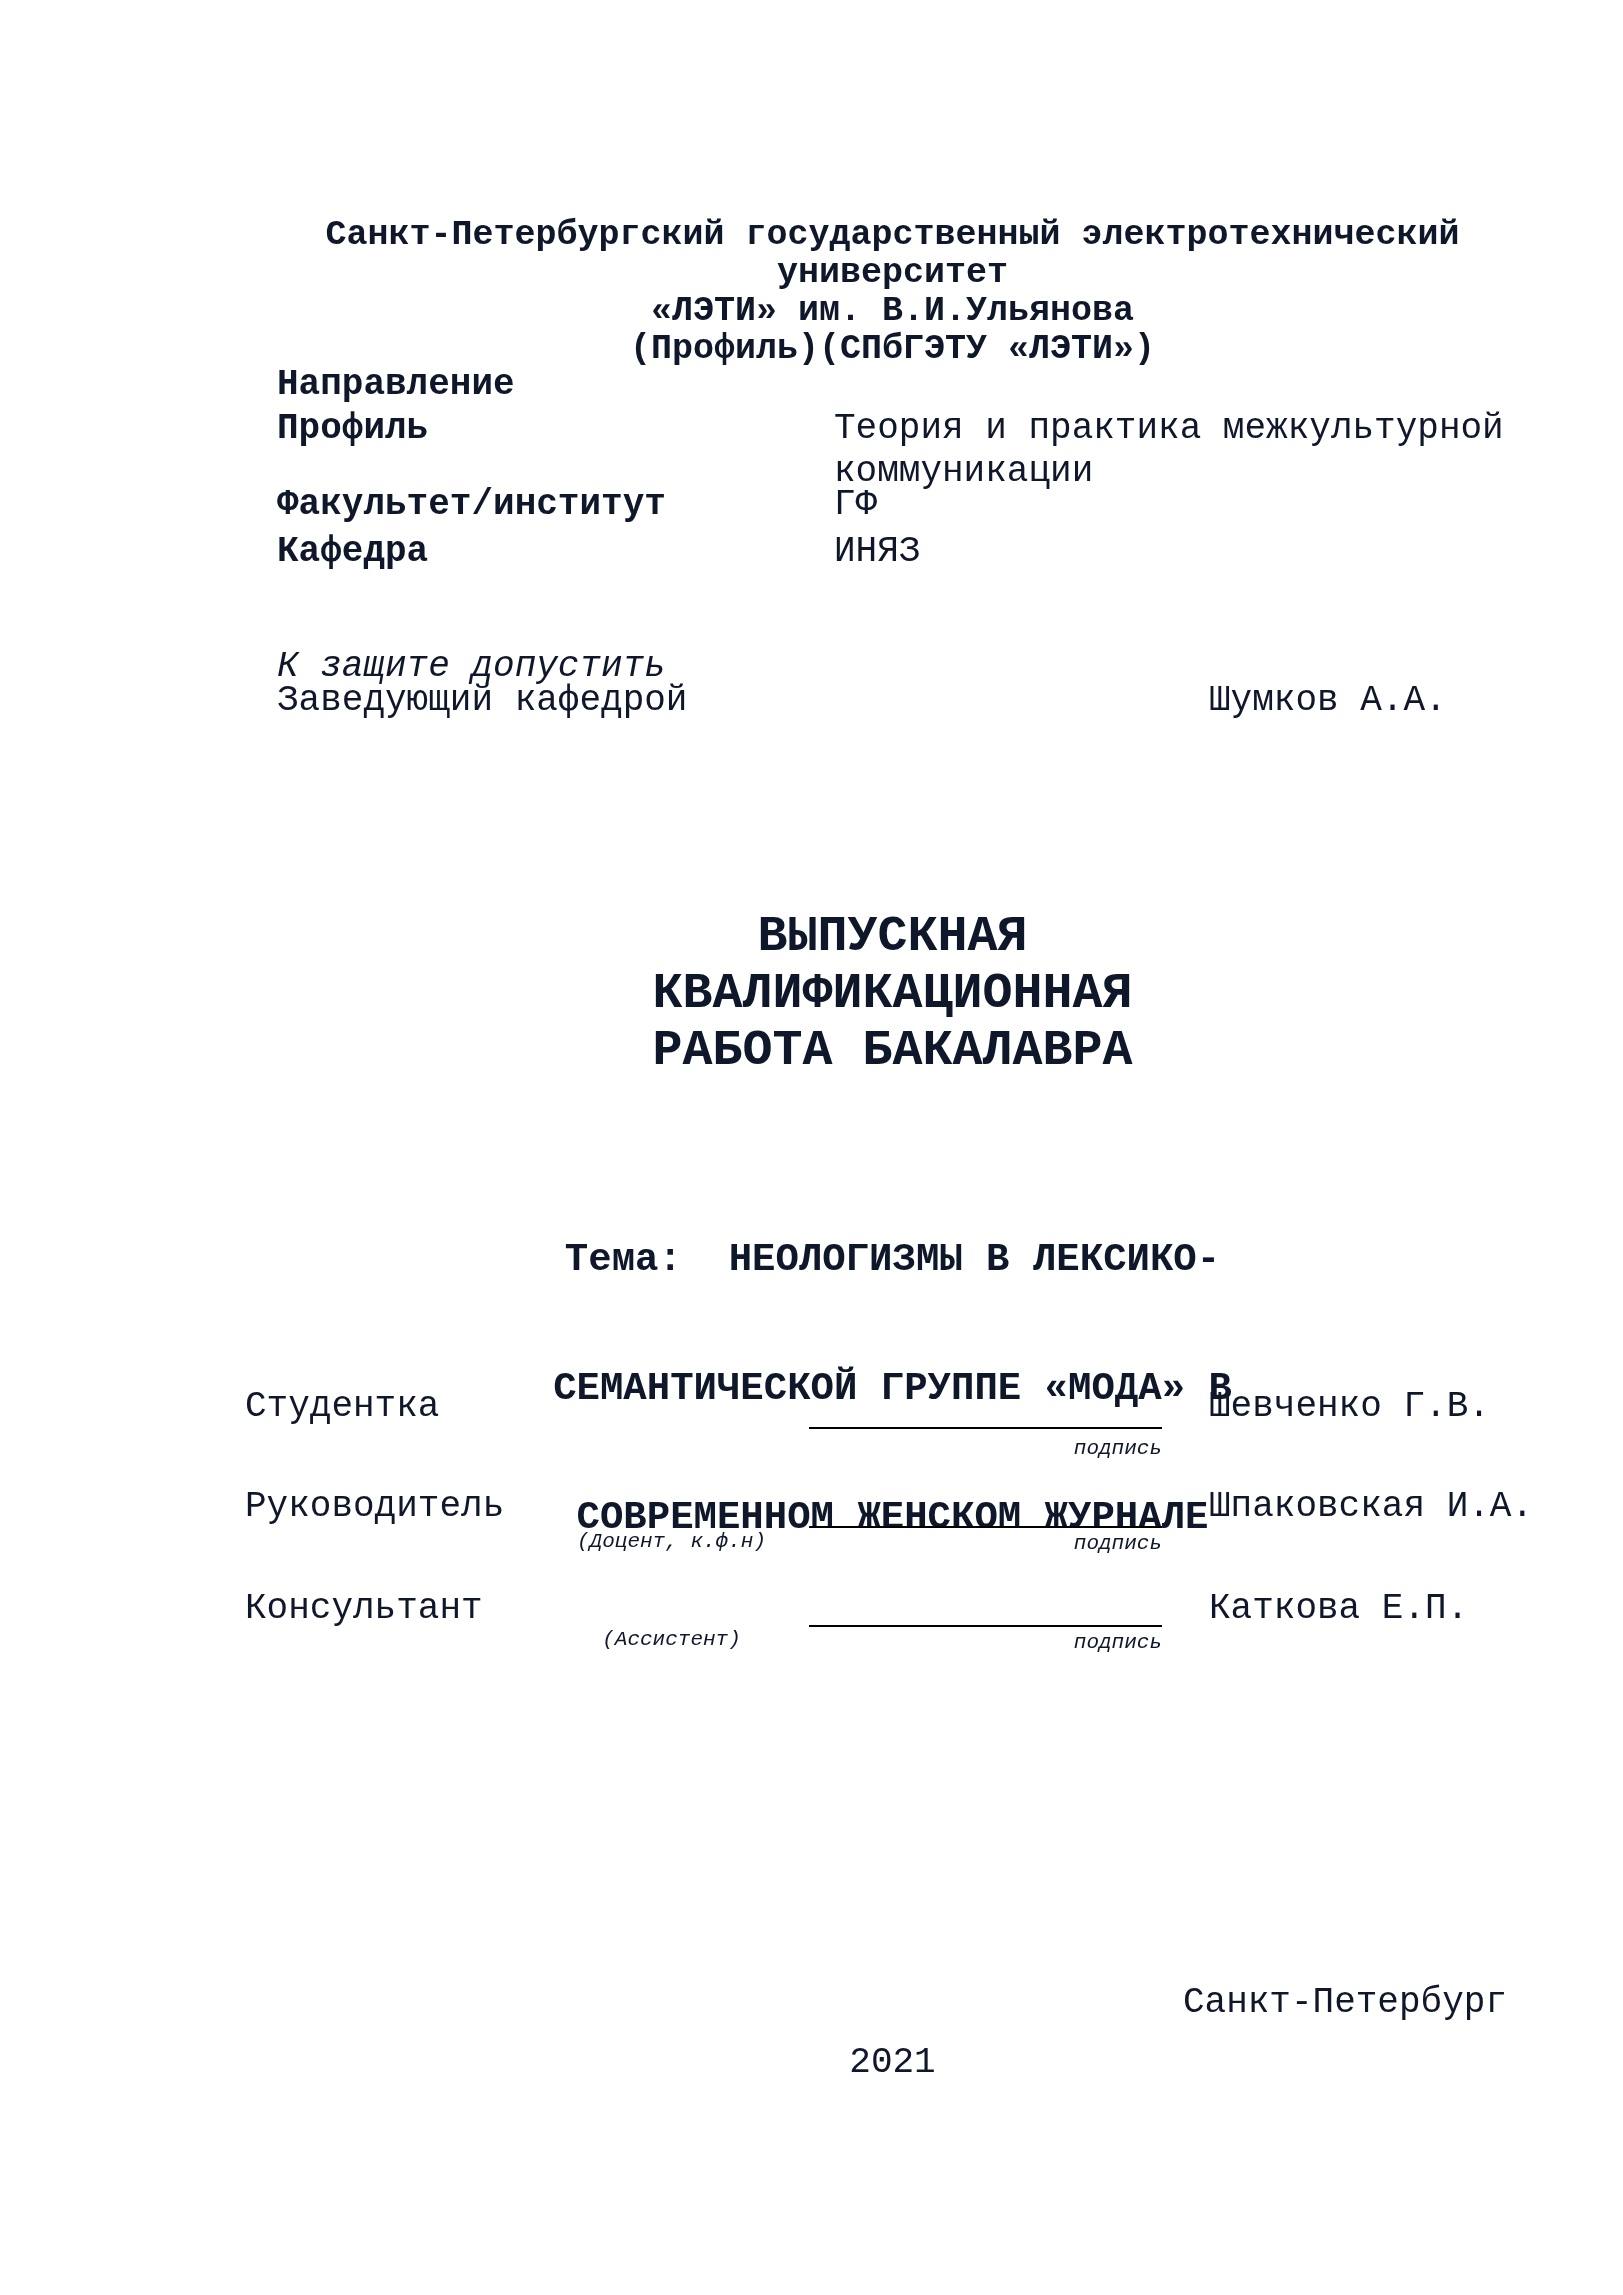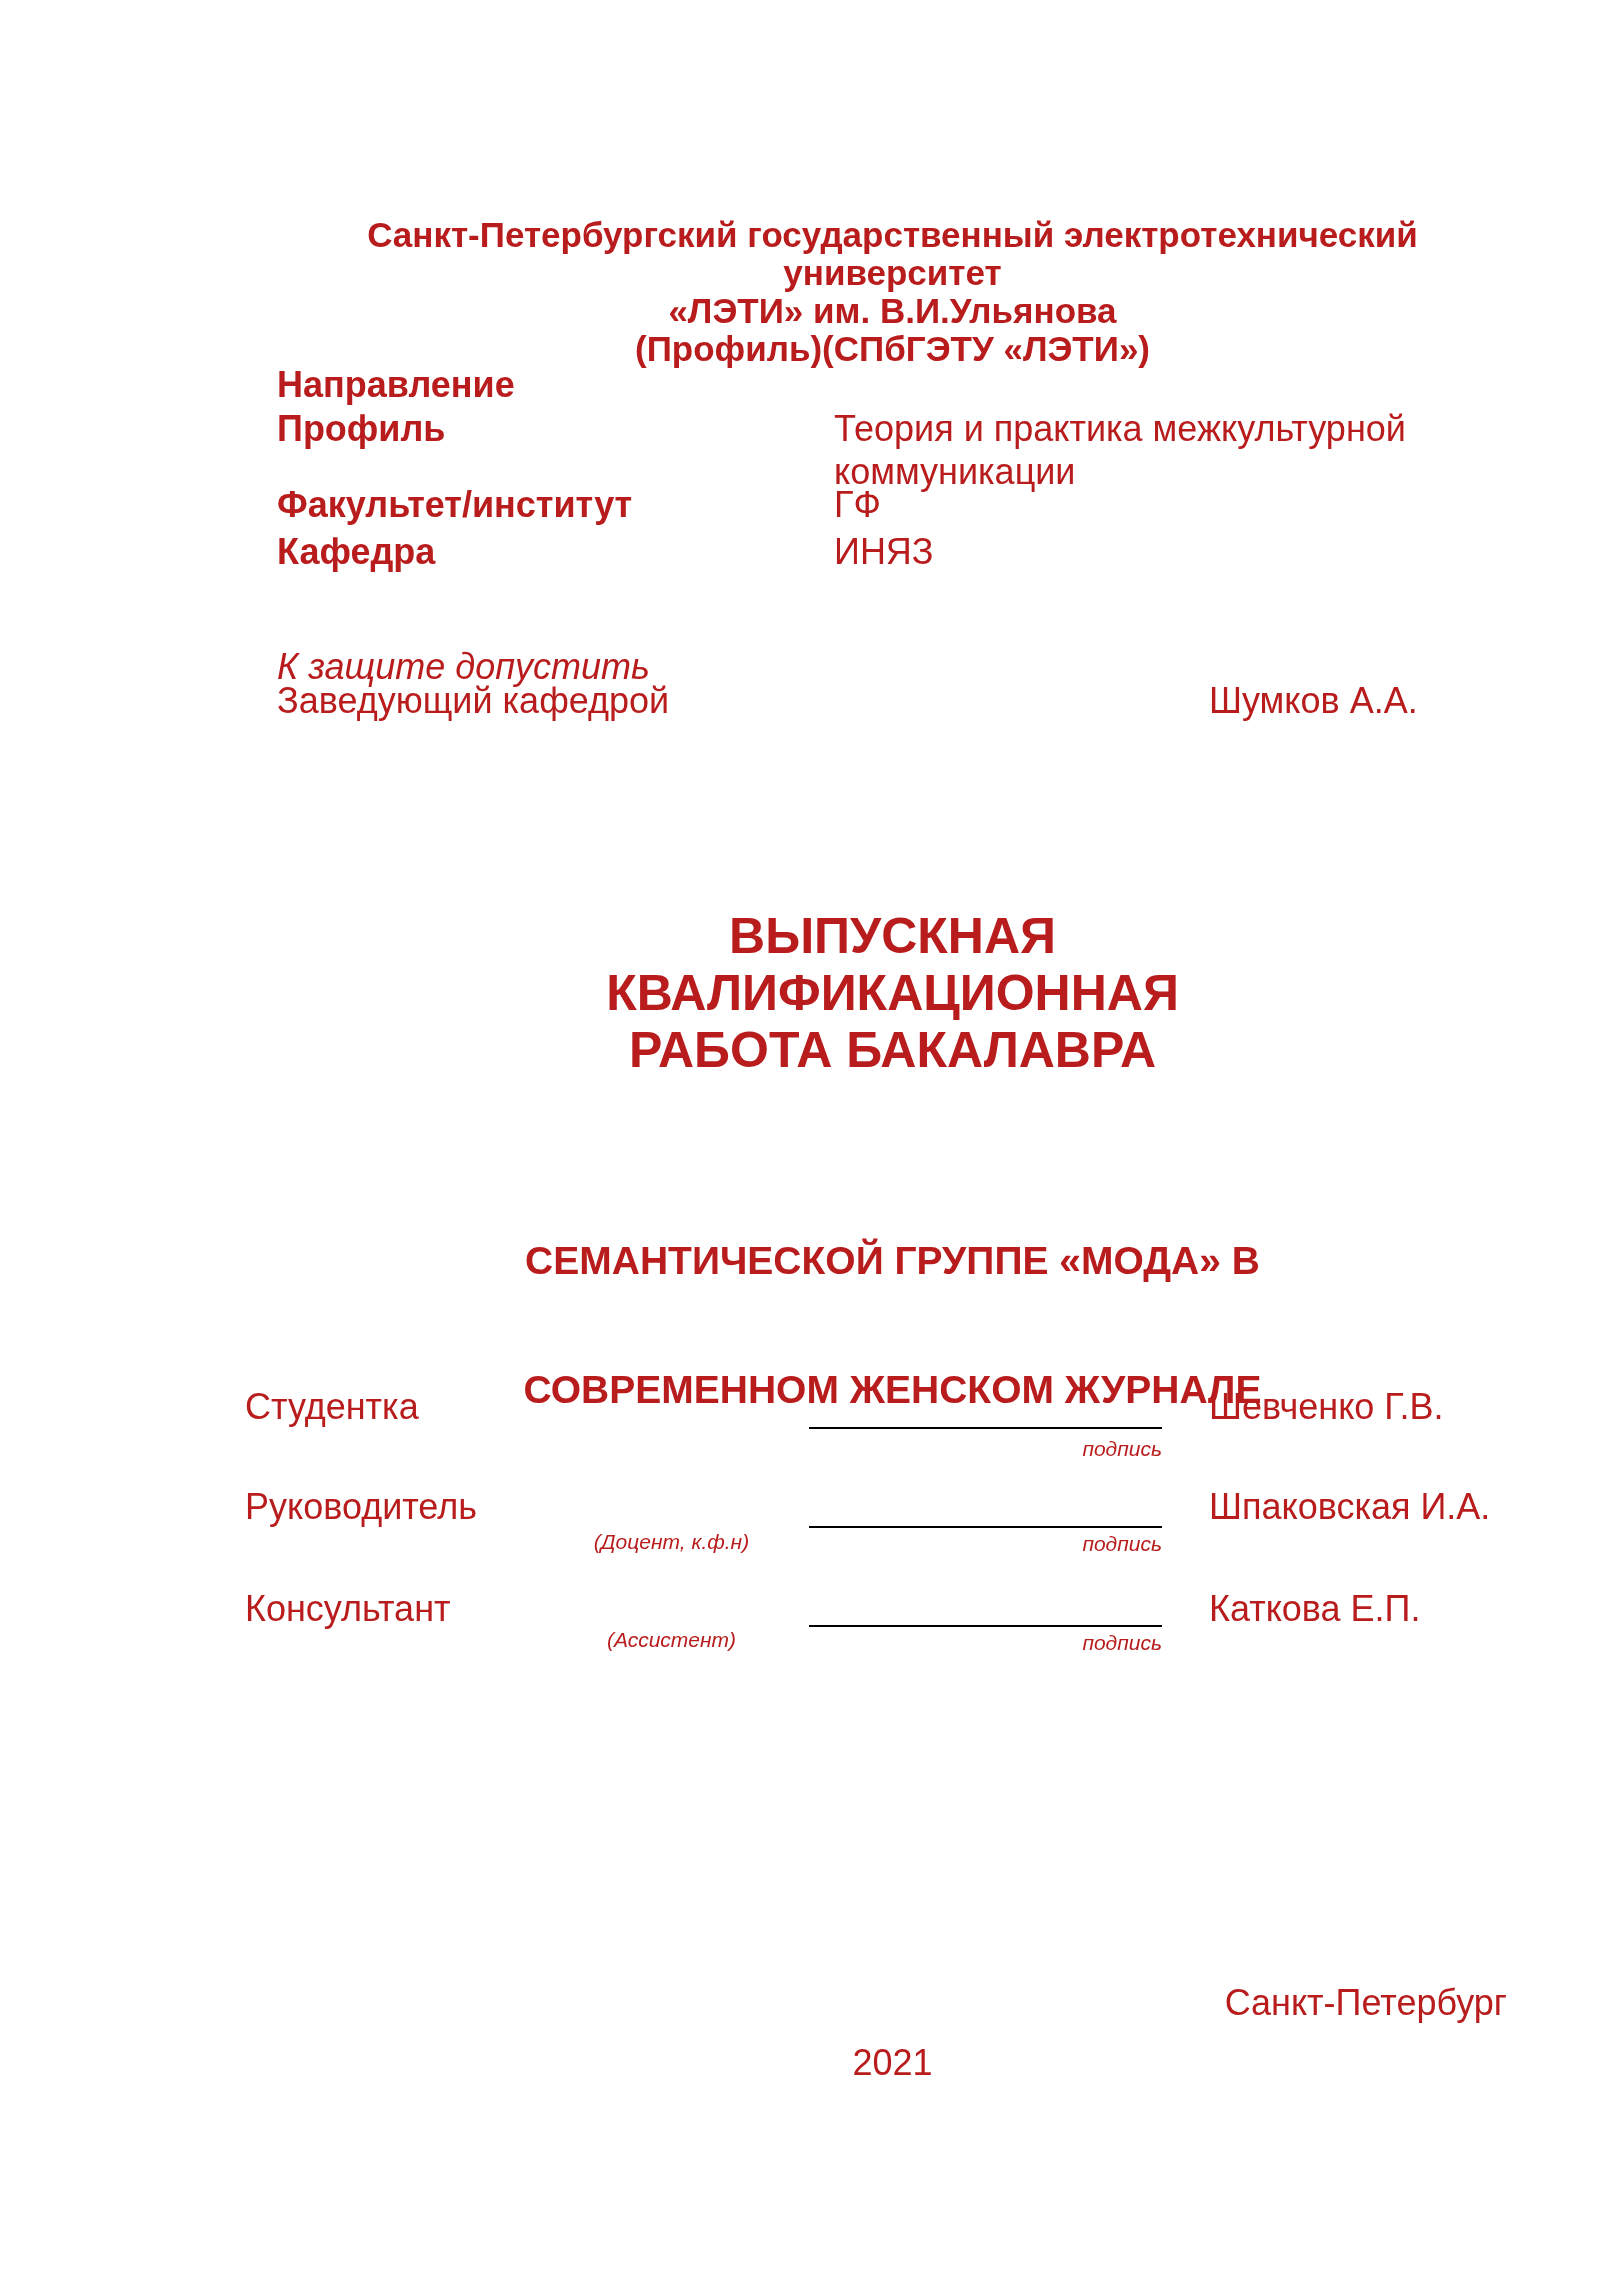--- a/index.html
+++ b/index.html
@@ -1,22 +1,22 @@
 <!DOCTYPE html>
 <html style="font-size:12.6px"><head>
 <meta charset="utf-8">
 <style>
   html, body { margin: 0; padding: 0; background: #ffffff; }
   .page {
     position: relative;
     width: 1623px;
     height: 2295px;
     background: #ffffff;
-    color: #b91c1c;
-    font-family: Liberation Sans, sans-serif;
+    color: #0f172a;
+    font-family: Liberation Mono, monospace;
     overflow: hidden;
   }
   .abs { position: absolute; }
   .bold { font-weight: 700; }
   .italic { font-style: italic; }
   .body-sz { font-size: 36px; line-height: 43px; }
   .small-sz { font-size: 21px; line-height: 23.6px; }
   .center-block { left: 278px; width: 1229px; text-align: center; }
   .header-block { top: 216px; font-size: 35px; line-height: 38px; font-weight: 700; }
   .title-block { top: 908px; font-size: 50px; line-height: 57px; font-weight: 700; }
@@ -51,20 +51,21 @@
   <div class="abs body-sz" style="left:277px; top:679px;">Заведующий кафедрой</div>
   <div class="abs body-sz" style="left:1209px; top:679px;">Шумков А.А.</div>
 
   <div class="abs center-block title-block">
     <div>ВЫПУСКНАЯ</div>
     <div>КВАЛИФИКАЦИОННАЯ</div>
     <div>РАБОТА БАКАЛАВРА</div>
   </div>
 
   <div class="abs center-block topic-block">
+    <div>Тема:  НЕОЛОГИЗМЫ В ЛЕКСИКО-</div>
     <div>СЕМАНТИЧЕСКОЙ ГРУППЕ «МОДА» В</div>
     <div>СОВРЕМЕННОМ ЖЕНСКОМ ЖУРНАЛЕ</div>
   </div>
 
   <div class="abs body-sz" style="left:245px; top:1385px;">Студентка</div>
   <div class="abs sig-line" style="left:809px; top:1427px; width:353px;"></div>
   <div class="abs small-sz italic sig-caption" style="left:809px; top:1437px; width:353px;">подпись</div>
   <div class="abs body-sz" style="left:1209px; top:1385px;">Шевченко Г.В.</div>
 
   <div class="abs body-sz" style="left:245px; top:1485px;">Руководитель</div>

